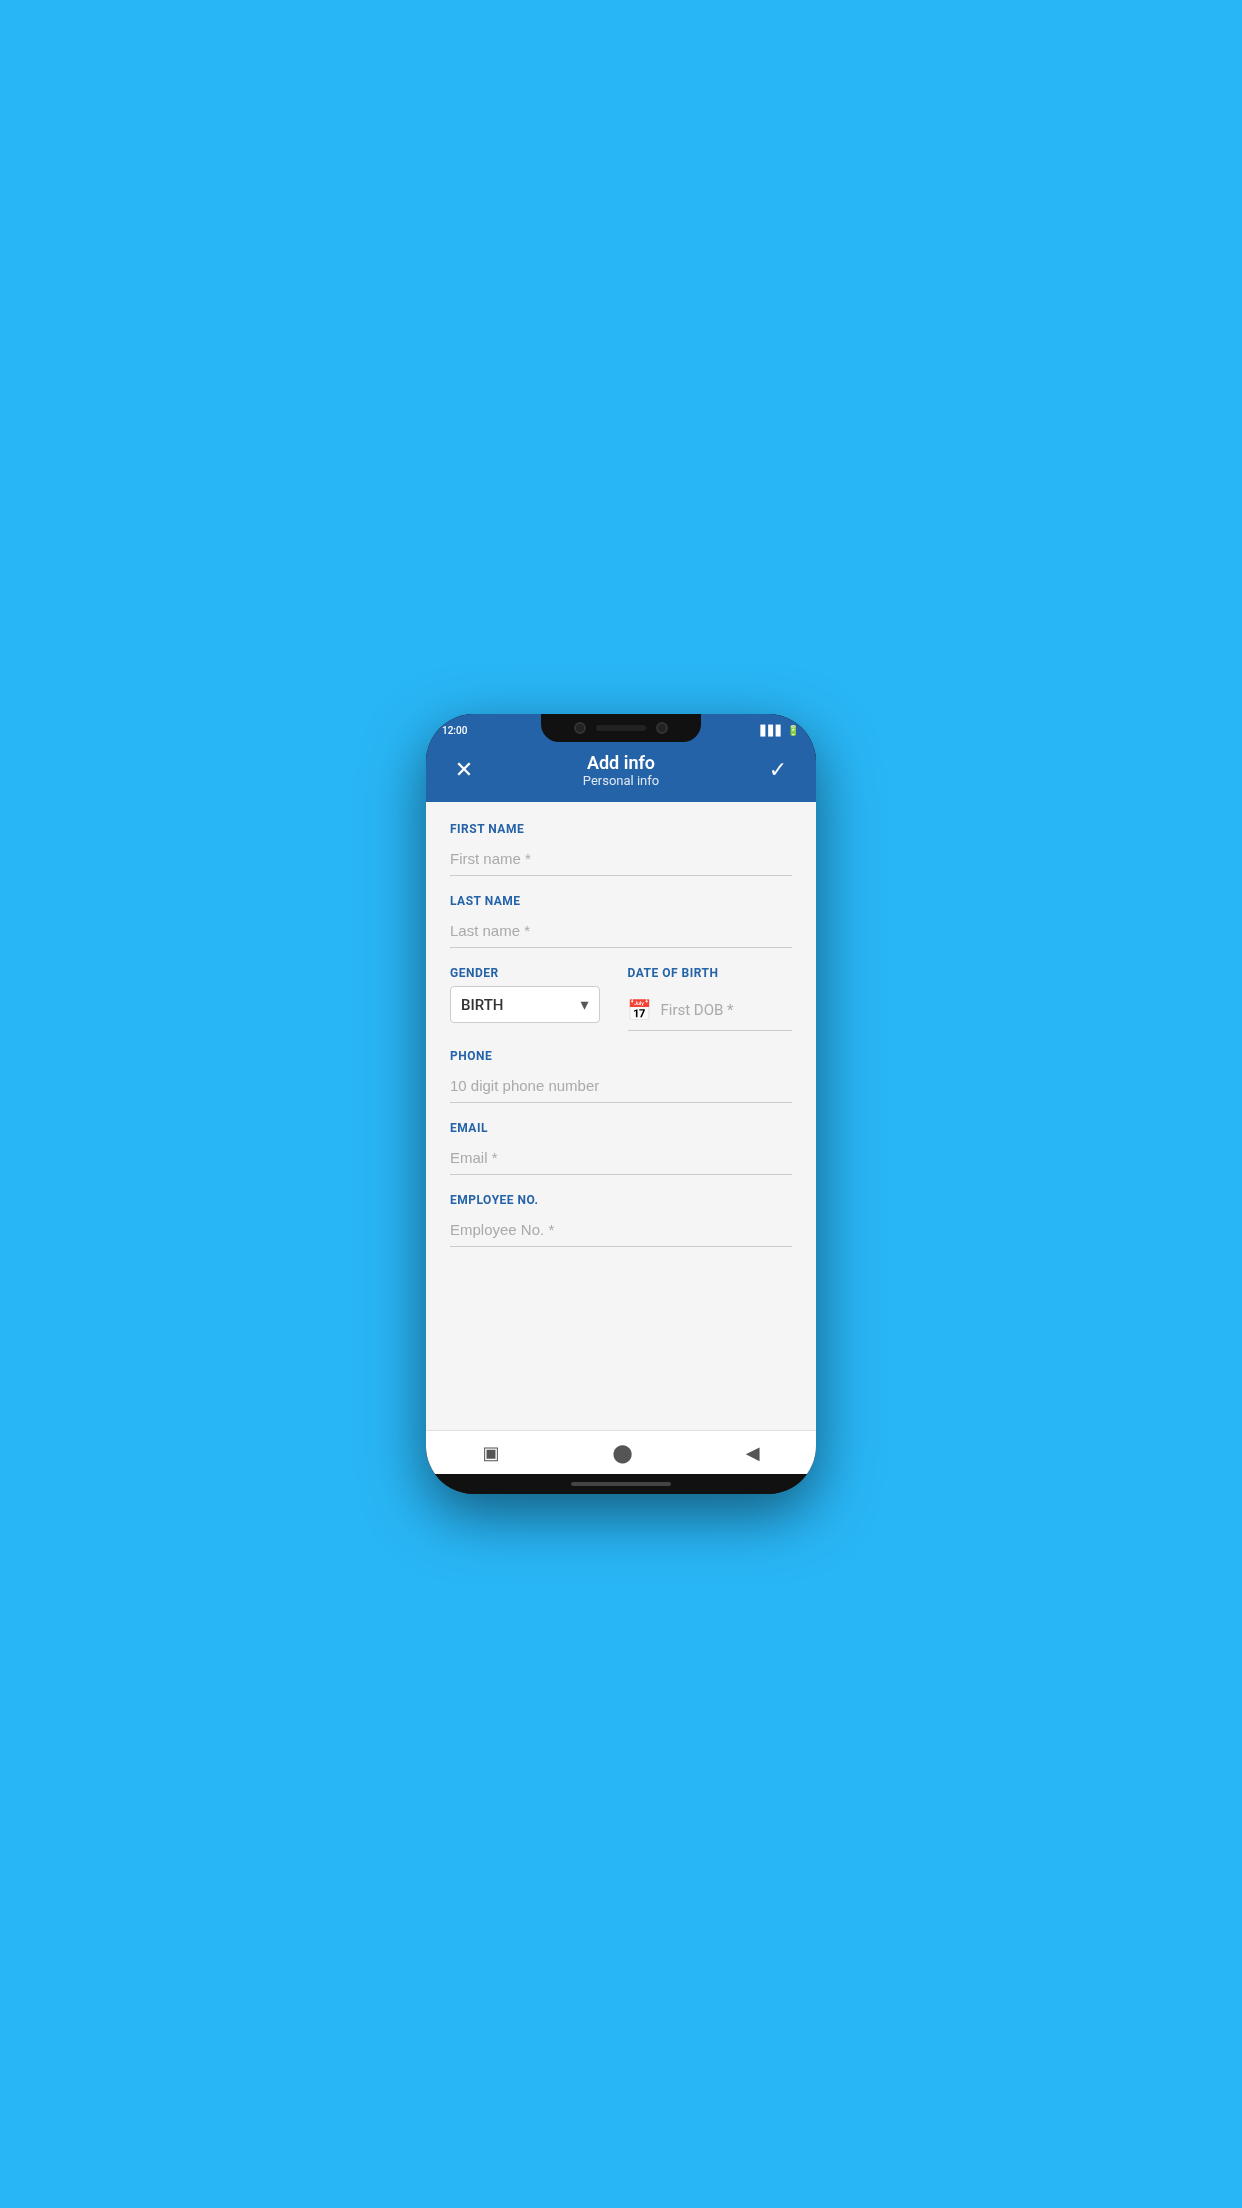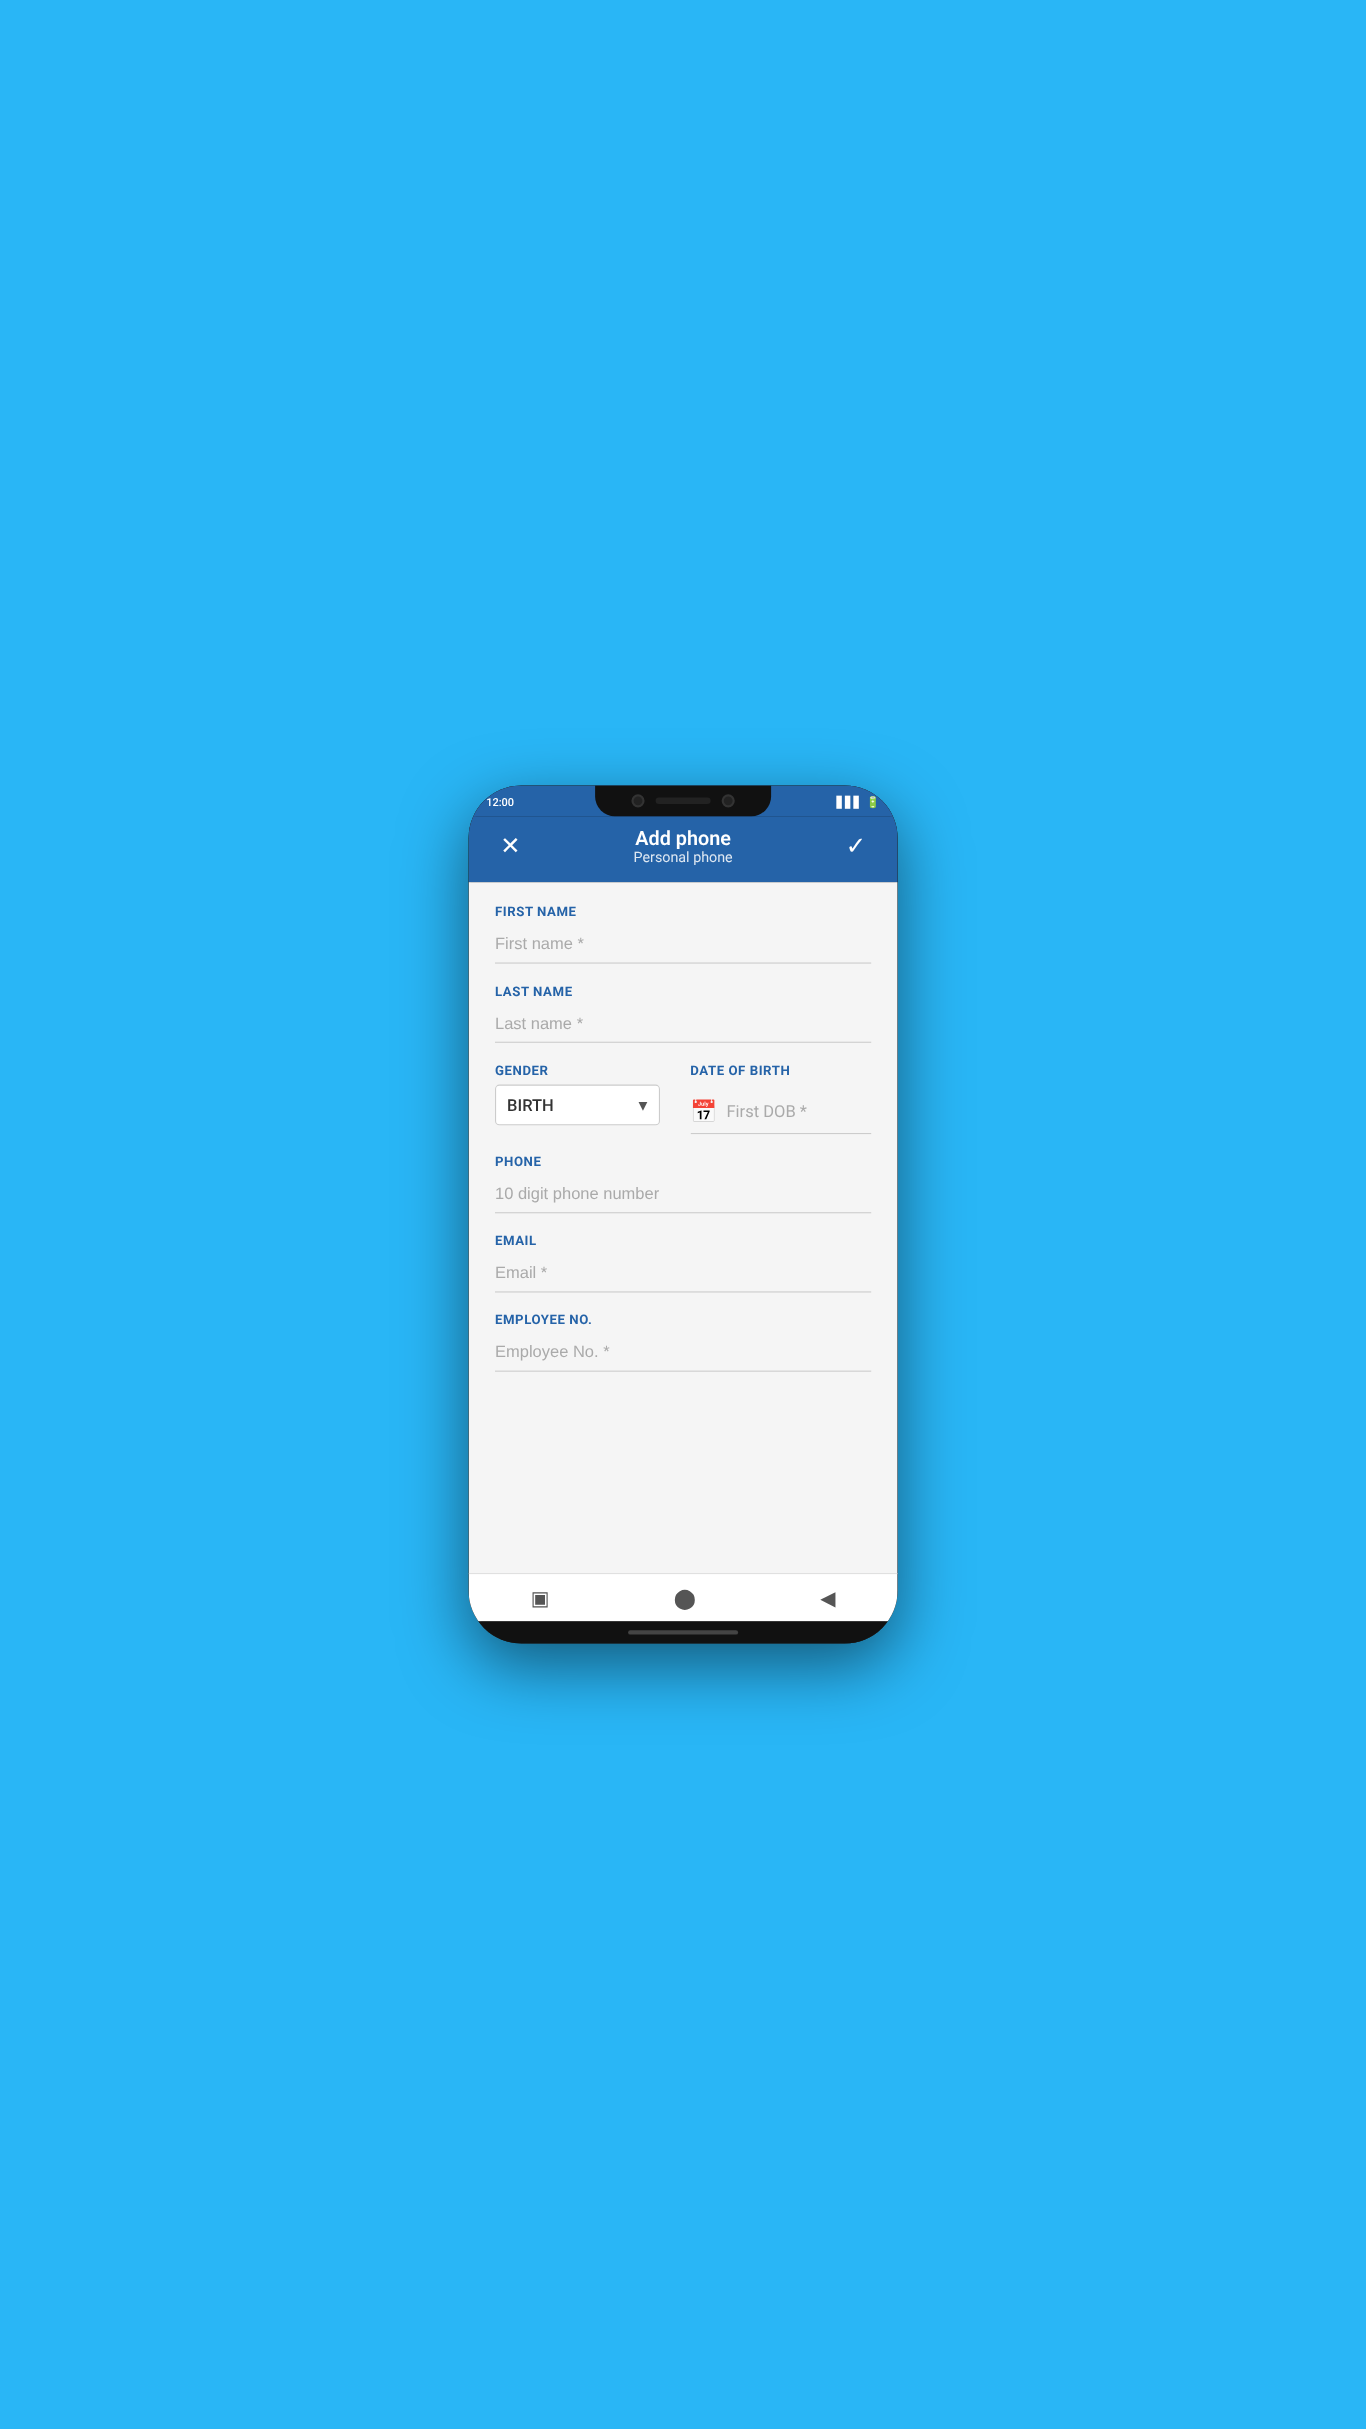--- a/index.html
+++ b/index.html
@@ -263,22 +263,22 @@
     <span class="status-bar-left">12:00</span>
     <div class="status-bar-right">
       <span>▋▋▋</span>
       <span>🔋</span>
     </div>
   </div>
 
   <div class="app-header">
     <div class="header-btn">✕</div>
     <div class="header-title">
-      <div class="header-title-main">Add phone</div>
-      <div class="header-title-sub">Personal phone</div>
+      <div class="header-title-main">Add info</div>
+      <div class="header-title-sub">Personal info</div>
     </div>
     <div class="header-btn">✓</div>
   </div>
 
   <div class="screen-content">
 
     <div class="form-section">
       <div class="field-label">FIRST NAME</div>
       <input class="field-input" type="text" placeholder="First name *" style="">
     </div>

